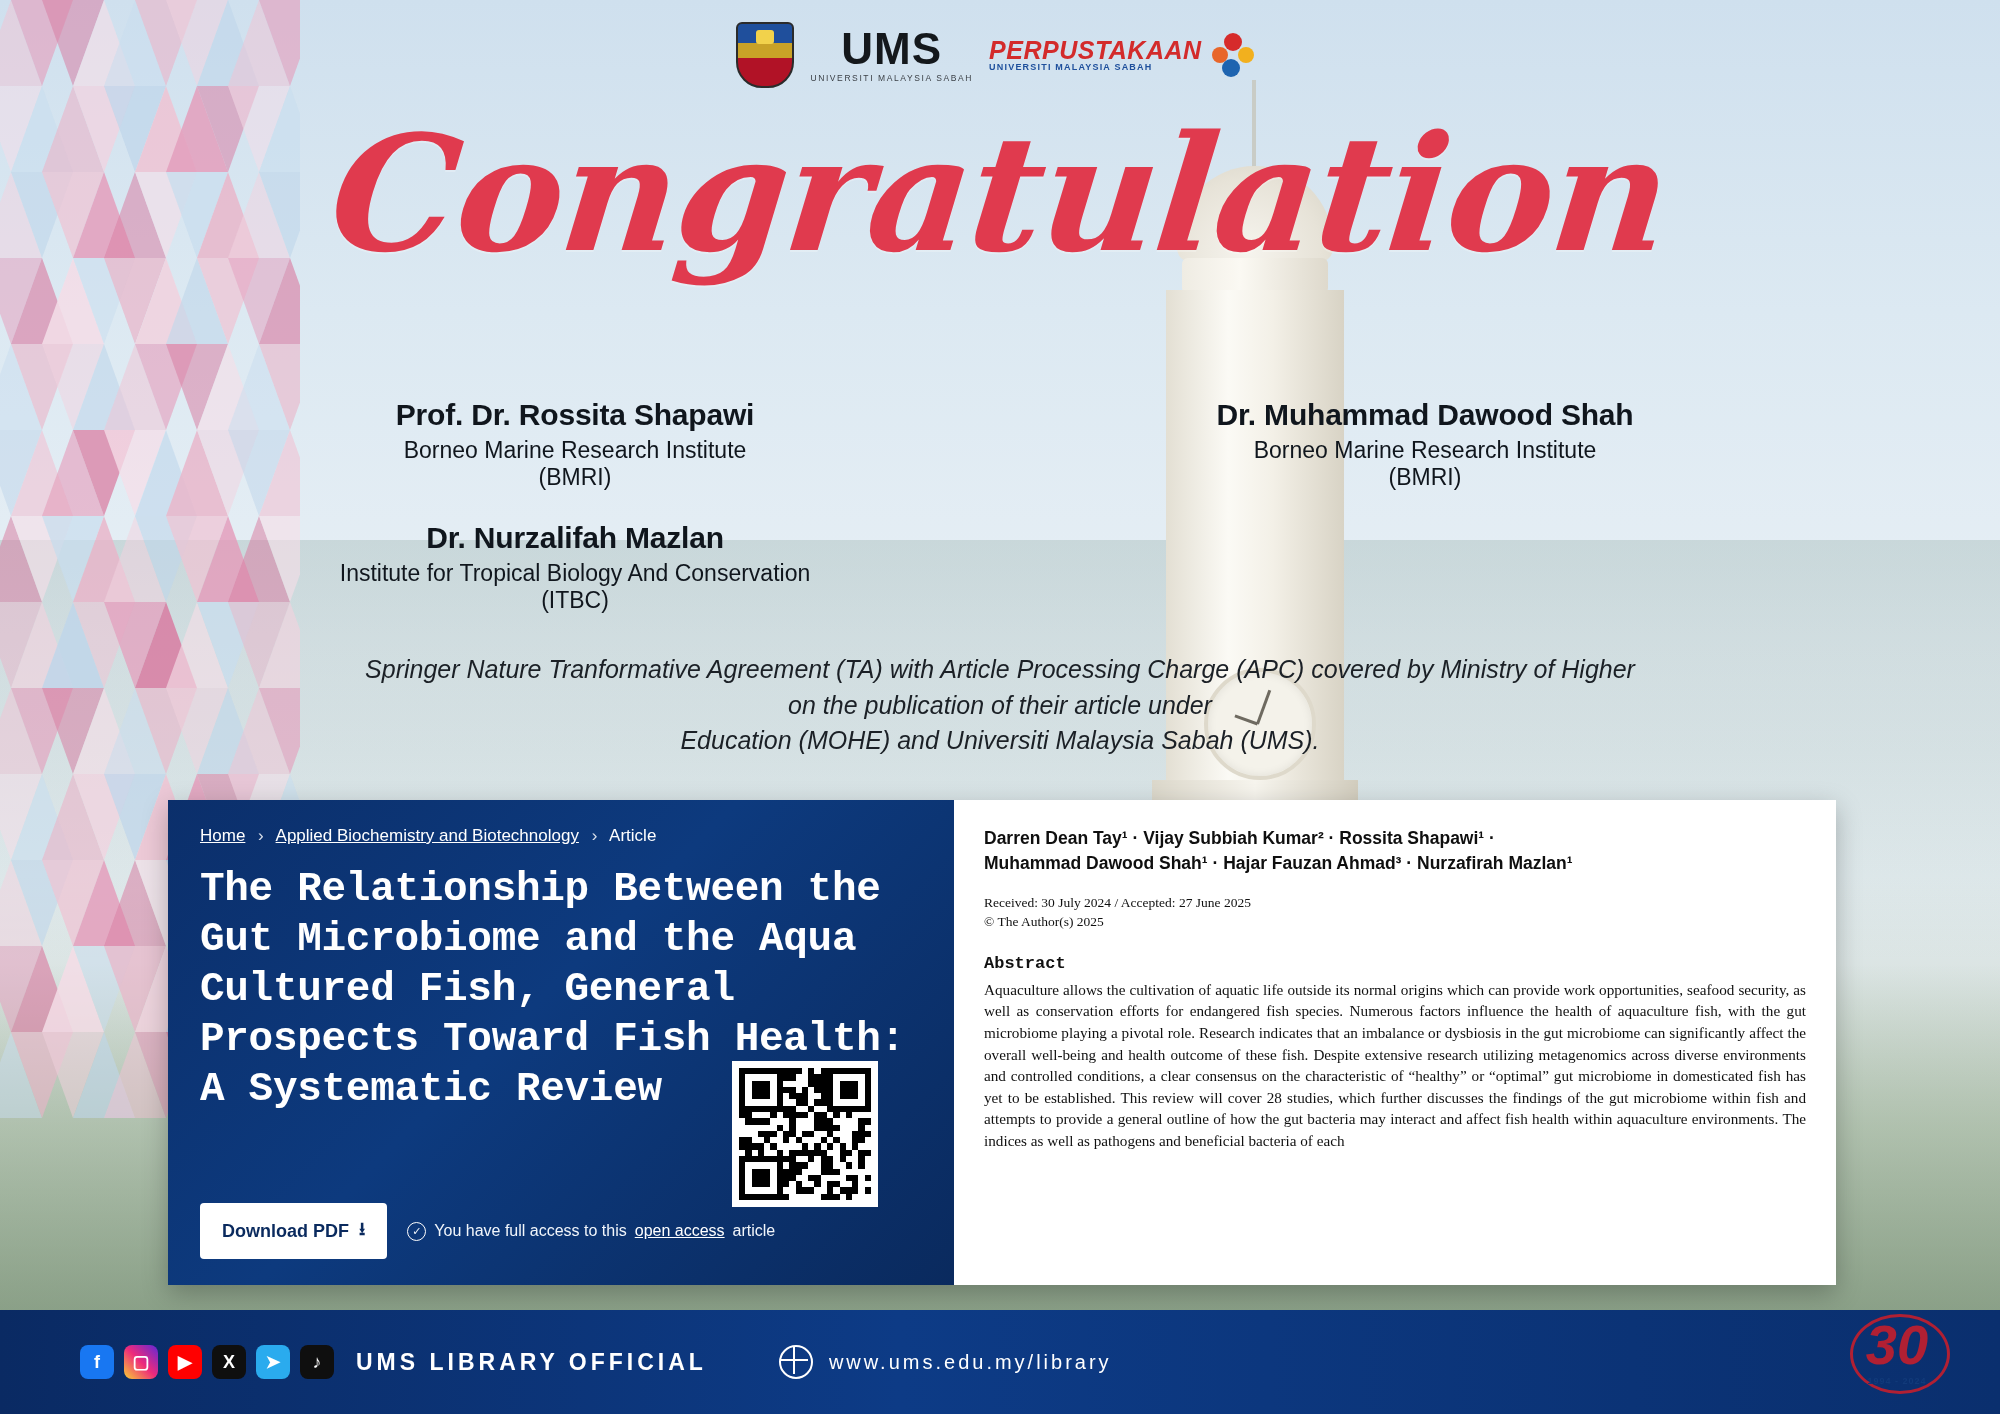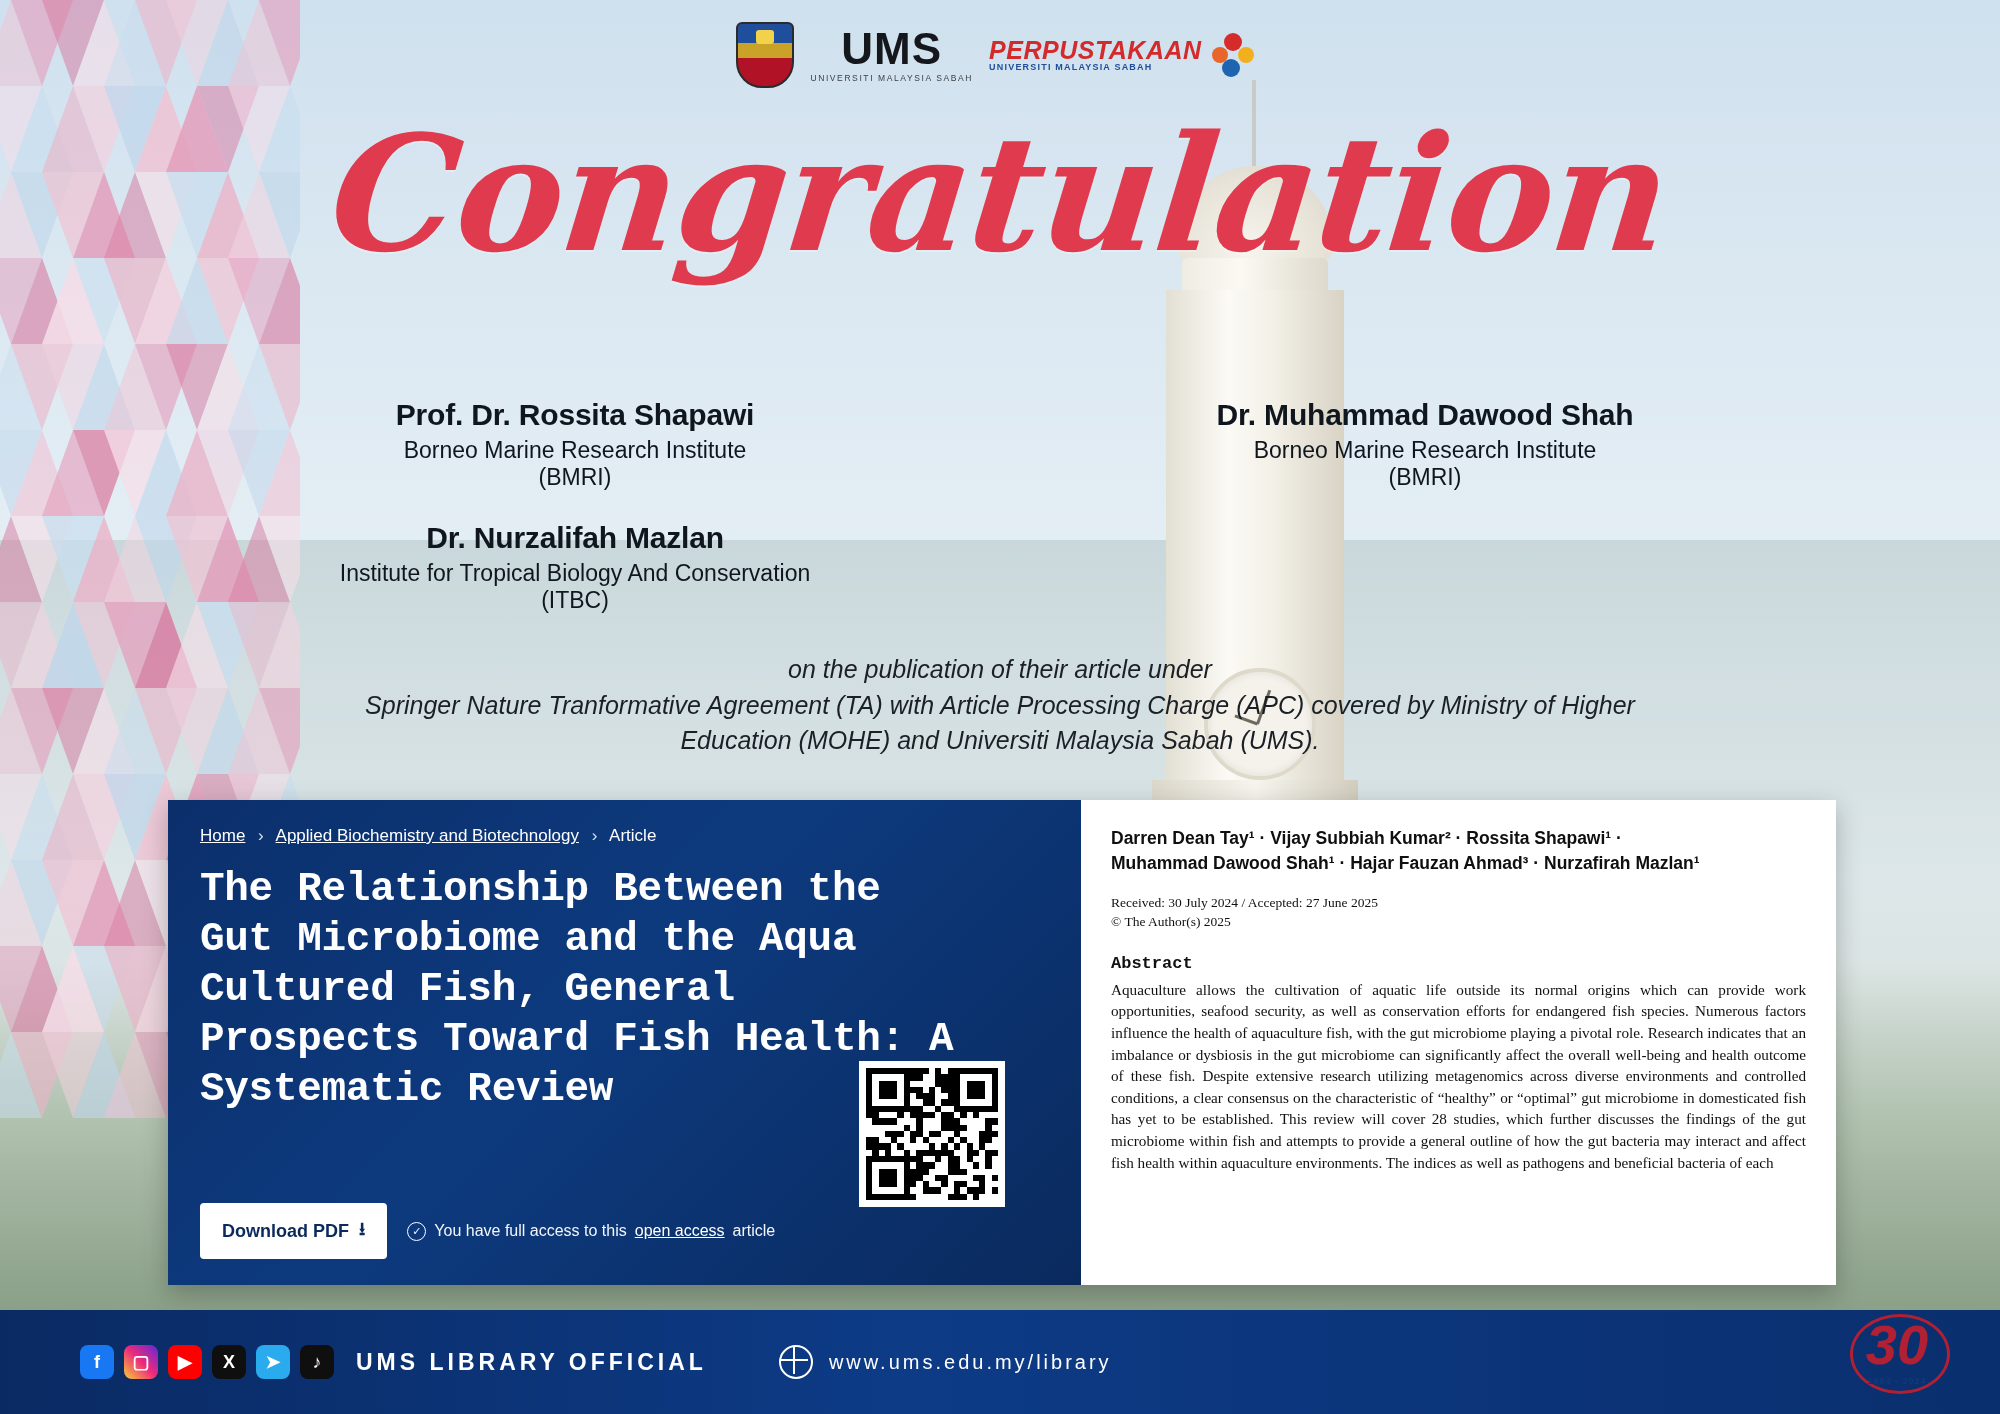--- a/index.html
+++ b/index.html
@@ -190,21 +190,21 @@
   
   .article-card {
     position: absolute;
     left: 168px; top: 800px;
     width: 1668px; height: 485px;
     display: flex;
     box-shadow: 0 8px 24px rgba(0,0,0,0.25);
     overflow: hidden;
   }
   .article-left {
-    width: 913px;
+    width: 786px;
     background: linear-gradient(135deg,#0b2f6b 0%,#0d3a7e 45%,#0a2a5e 100%);
     color: #ffffff;
     padding: 26px 32px 0 32px;
     box-sizing: border-box;
     position: relative;
   }
   .breadcrumb {
     font-size: 17px;
     color: #ffffff;
     margin-bottom: 18px;
@@ -534,22 +534,22 @@
     <div class="inst">(BMRI)</div>
   </div>
   <div class="person">
     <div class="name">Dr. Nurzalifah Mazlan</div>
     <div class="inst">Institute for Tropical Biology And Conservation</div>
     <div class="inst">(ITBC)</div>
   </div>
 </div>
 
 <div class="caption">
+  <div>Springer Nature Tranformative Agreement (TA) with Article Processing Charge (APC) covered by Ministry of Higher</div>
   <div>on the publication of their article under</div>
-  <div>Springer Nature Tranformative Agreement (TA) with Article Processing Charge (APC) covered by Ministry of Higher</div>
   <div>Education (MOHE) and Universiti Malaysia Sabah (UMS).</div>
 </div>
 
 <div class="article-card">
 
   <div class="article-left">
     <div class="breadcrumb">
       <a href="#">Home</a>
       <span class="sep plain">›</span>
       <a href="#">Applied Biochemistry and Biotechnology</a>

